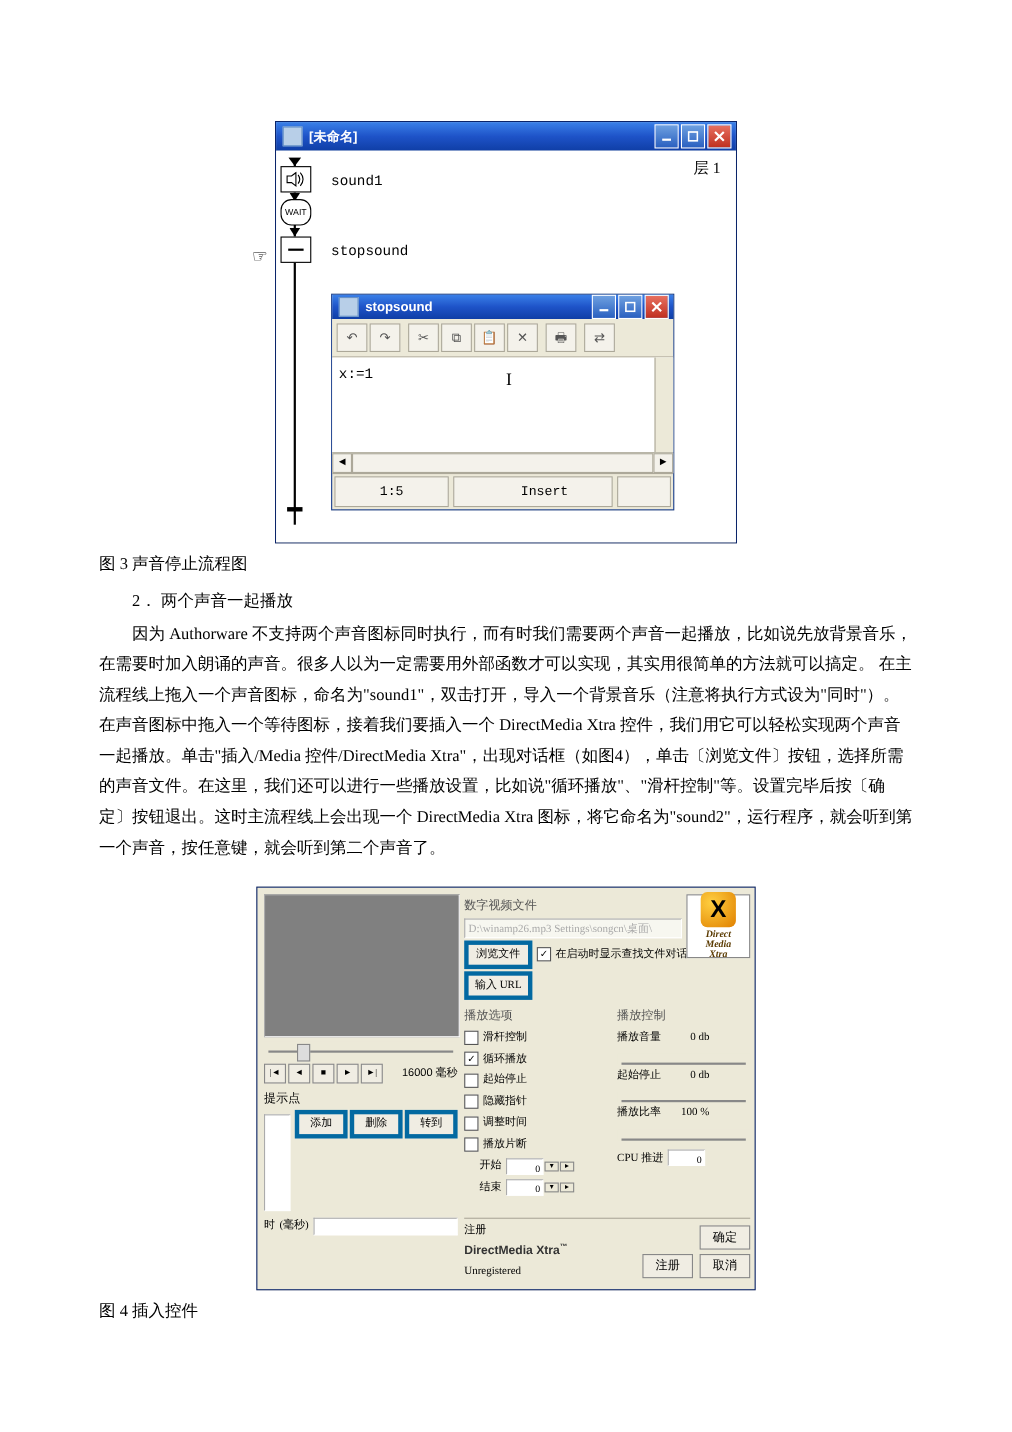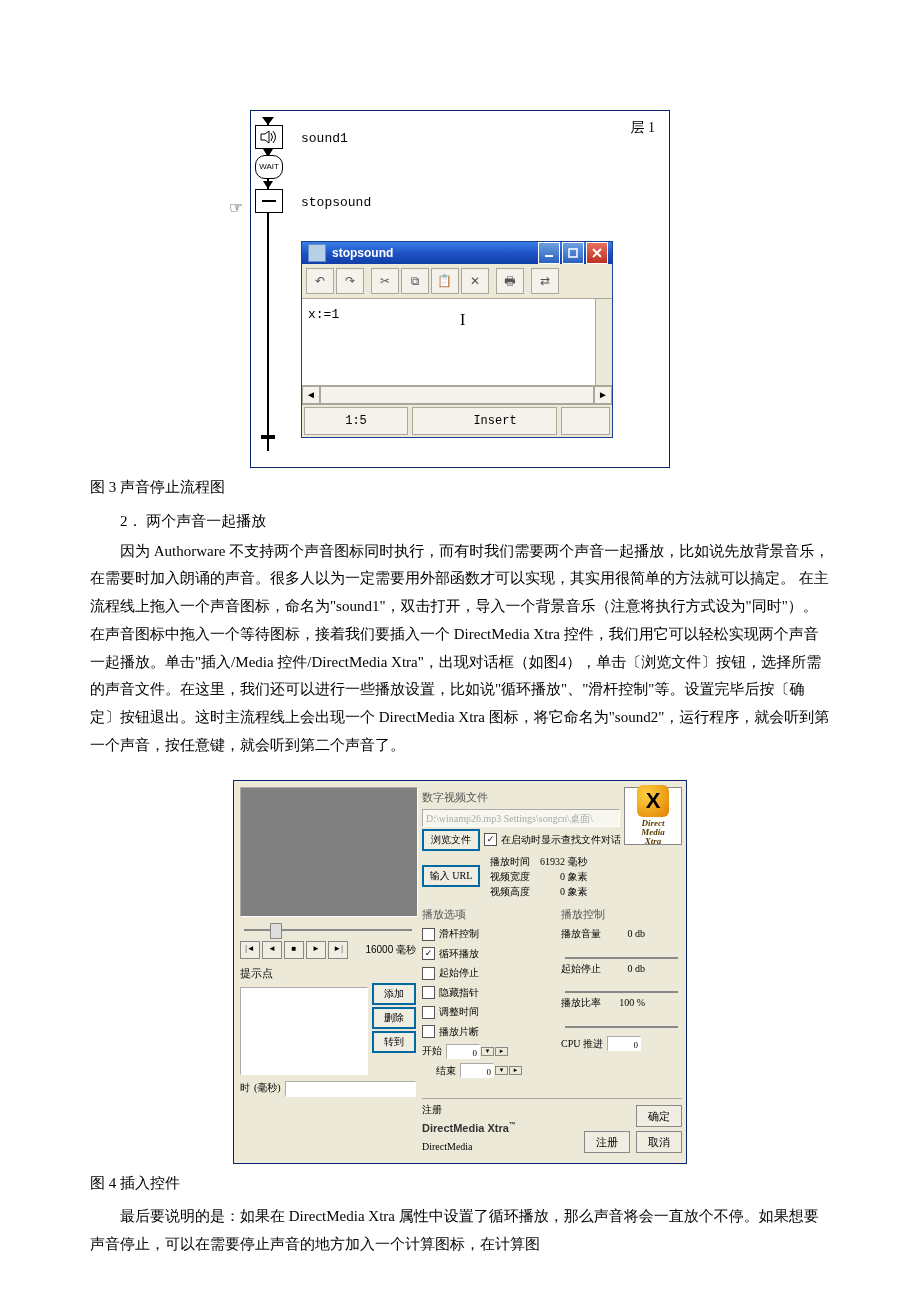--- a/index.html
+++ b/index.html
@@ -234,21 +234,21 @@
     display:flex;align-items:center;justify-content:center;font-size:8px;
   }
   .dm-ms{margin-left:auto;font-family:Arial;font-size:10px;}
   .dm-cuebox{
     margin-top:4px;
     border:1px inset #fff; background:#fff;
     height:86px;
   }
   .dm-leftlbl{font-size:11px; margin-top:4px;}
   .dm-smallbtn{
-    width:40px;height:18px;border:2px solid #0369a1;background:#f0ede3;
+    width:40px;height:18px;border:4px solid #0369a1;background:#f0ede3;
     font-size:10px;display:flex;align-items:center;justify-content:center;
   }
   .dm-right { flex:1; display:flex; flex-direction:column; gap:2px; position:relative;}
   .dm-group-title{font-size:11px;color:#555;}
   .dm-field{
     height:16px;border:1px inset #fff;background:#f7f7f0;font-size:10px;
     color:#aaa; padding:0 3px; overflow:hidden;
   }
   .dm-row{display:flex;align-items:center;gap:4px;font-size:10px;}
   .dm-checkbox{
@@ -291,20 +291,41 @@
   .dm-spin .ar{width:11px;height:7px;border:1px solid #888;background:#ece9d8;font-size:7px;line-height:1;text-align:center;}
   .dm-left-rel{position:relative;}
 </style>
 </head>
 <body>
 
 <div class="page">
 
   <div class="fig-wrap">
     <div class="xp-outer">
+      <div class="xp-titlebar">
+        <div class="icon-slot"></div>
+        <span>[未命名]</span>
+        <div class="xp-btns">
+          <div class="xp-btn xp-min">
+              <svg viewBox="0 0 10 10">
+                <rect x="1" y="7" width="8" height="2" fill="#fff"></rect>
+              </svg>
+            </div>
+          <div class="xp-btn xp-max">
+              <svg viewBox="0 0 10 10">
+                <rect x="1" y="1" width="8" height="8" fill="none" stroke="#fff" stroke-width="1.5"></rect>
+              </svg>
+            </div>
+          <div class="xp-btn xp-close">
+              <svg viewBox="0 0 10 10">
+                <path d="M1 1 L9 9 M9 1 L1 9" stroke="#fff" stroke-width="2"></path>
+              </svg>
+            </div>
+        </div>
+      </div>
       <div class="xp-body">
         <span class="layer-label">层 1</span>
         <div class="flow-start"></div>
         <div class="flowline"></div>
         <div class="flow-end"></div>
 
         <div class="arrow-down" style="top:38px;"></div>
         <div class="arrow-down" style="top:70px;"></div>
 
         <span class="hand-cursor">☞</span>
@@ -399,21 +420,21 @@
             <div class="dm-tbtn">|◄</div>
             <div class="dm-tbtn">◄</div>
             <div class="dm-tbtn">■</div>
             <div class="dm-tbtn">►</div>
             <div class="dm-tbtn">►|</div>
             <span class="dm-ms">16000 毫秒</span>
           </div>
           <div class="dm-leftlbl">提示点</div>
           <div style="display:flex;gap:4px;">
             <div class="dm-cuebox" style="flex:1;"></div>
-            <div style="display:flex;flex-direction:column;gap:2px;">
+            <div style="display:flex;flex-direction:row;gap:2px;">
               <div class="dm-smallbtn">添加</div>
               <div class="dm-smallbtn">删除</div>
               <div class="dm-smallbtn">转到</div>
             </div>
           </div>
           <div class="dm-row" style="margin-top:4px;">
             <span>时</span>
             <span>(毫秒)</span>
             <div style="flex:1;height:14px;border:1px inset #fff;background:#fff;"></div>
           </div>
@@ -429,36 +450,20 @@
 
           <div class="dm-group-title">数字视频文件</div>
           <div class="dm-field" style="width:190px;">D:\winamp26.mp3 Settings\songcn\桌面\</div>
           <div class="dm-row" style="width:260px;">
             <div class="dm-smallbtn" style="width:54px;">浏览文件</div>
             <span class="dm-checkbox">✓</span>
             <span>在启动时显示查找文件对话</span>
           </div>
           <div class="dm-row">
             <div class="dm-smallbtn" style="width:54px;">输入 URL</div>
-            <table class="dm-stats">
-              <tbody>
-                  <tr>
-                    <td>播放时间</td>
-                    <td class="dm-val">61932 毫秒</td>
-                  </tr>
-              <tr>
-                    <td>视频宽度</td>
-                    <td class="dm-val">0 象素</td>
-                  </tr>
-              <tr>
-                    <td>视频高度</td>
-                    <td class="dm-val">0 象素</td>
-                  </tr>
-            </tbody>
-              </table>
           </div>
 
           <div class="dm-options">
             <div class="dm-col">
               <div class="dm-group-title">播放选项</div>
               <div class="dm-row">
                   <span class="dm-checkbox"></span>
                   <span>滑杆控制</span>
                 </div>
               <div class="dm-row">
@@ -474,21 +479,21 @@
                   <span>隐藏指针</span>
                 </div>
               <div class="dm-row">
                   <span class="dm-checkbox"></span>
                   <span>调整时间</span>
                 </div>
               <div class="dm-row">
                   <span class="dm-checkbox"></span>
                   <span>播放片断</span>
                 </div>
-              <div class="dm-row" style="">
+              <div class="dm-row" style="margin-left:14px;">
                 <span>开始</span>
                 <span class="dm-spin">
                   <span class="box">0</span>
                     <span class="ar">▾</span>
                     <span class="ar">▸</span>
                 </span>
               </div>
               <div class="dm-row" style="margin-left:14px;">
                 <span>结束</span>
                 <span class="dm-spin">
@@ -522,32 +527,31 @@
                 </span>
               </div>
             </div>
           </div>
 
           <div class="dm-register">
             <div class="dm-row" style="justify-content:space-between;">
               <div>
                 <span>注册</span><br>
                 <span class="brand"><span>DirectMedia Xtra</span><sup>™</sup></span><br>
-                <span>DirectMedia</span>
+                <span>Unregistered</span>
               </div>
               <div style="display:flex;flex-direction:column;gap:4px;align-items:flex-end;">
                 <div class="dm-mainbtn">确定</div>
                 <div style="display:flex;gap:6px;">
                   <div class="dm-mainbtn">注册</div>
                   <div class="dm-mainbtn">取消</div>
                 </div>
               </div>
             </div>
           </div>
         </div>
       </div>
     </div>
   </div>
   <p class="caption">图 4 插入控件</p>
 
-  <p class="para">最后要说明的是：如果在 DirectMedia Xtra 属性中设置了循环播放，那么声音将会一直放个不停。如果想要声音停止，可以在需要停止声音的地方加入一个计算图标，在计算图</p>
 
 </div>
 
 </body></html>

